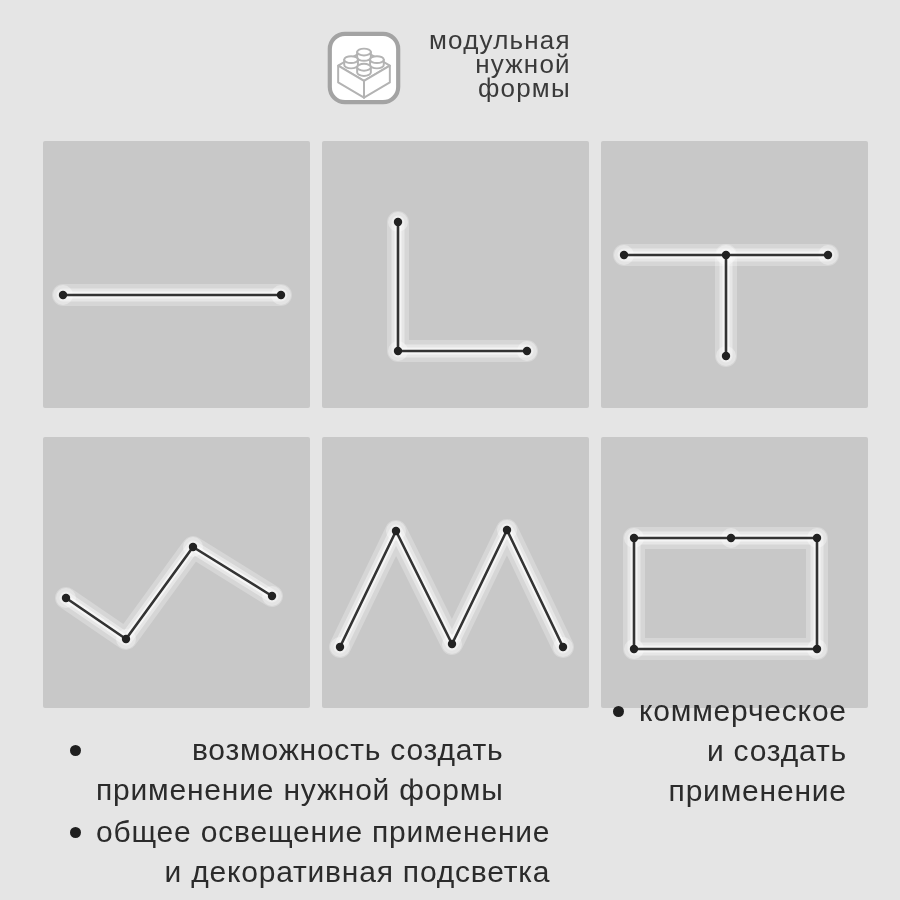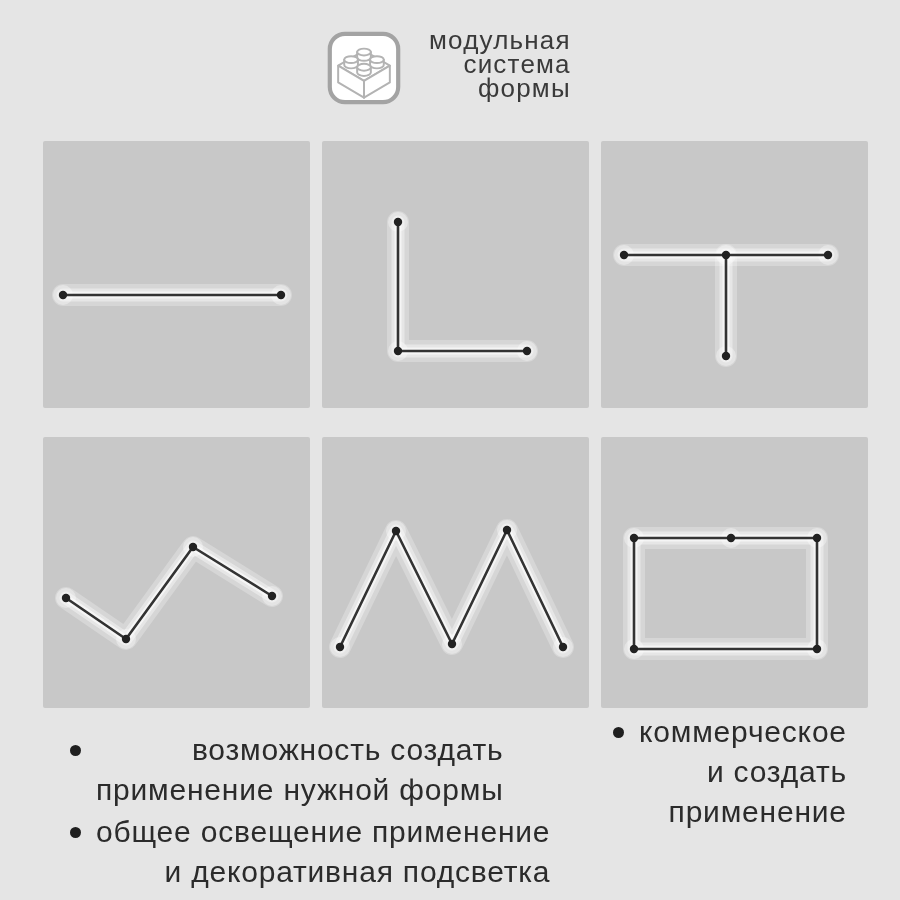--- a/index.html
+++ b/index.html
@@ -60,21 +60,21 @@
     position: absolute;
     margin: 8px;
     padding: 0;
     list-style: none;
     color: #2b2b2b;
     font-size: 30px;
     line-height: 40px;
     letter-spacing: 0.8px;
   }
   .features-left  { left: 62px;  top: 722px; }
-  .features-right { left: 605px; top: 704px; }
+  .features-right { left: 605px; top: 683px; }
   .feature {
     display: flex;
     align-items: flex-start;
     margin-bottom: 2px;
   }
   .bullet {
     flex: 0 0 auto;
     width: 11px;
     height: 11px;
     border-radius: 50%;
@@ -101,21 +101,21 @@
         <path d="M58 39 L58 46 A9 4.5 0 0 0 76 46 L76 39"></path>
         <ellipse cx="67" cy="39" rx="9" ry="4.5"></ellipse>
         <path d="M41 49 L41 56 A9 4.5 0 0 0 59 56 L59 49"></path>
         <ellipse cx="50" cy="49" rx="9" ry="4.5"></ellipse>
       </g>
     </svg>
   </div>
 
   <div class="header-title">
     <div>модульная</div>
-    <div>система</div>
+    <div>нужной</div>
     <div>формы</div>
   </div>
 
   <div class="grid">
       <div class="panel">
         <svg viewBox="0 0 267 267" preserveAspectRatio="xMidYMid meet">
           <polyline points="20,154 238,154" fill="none" stroke="#ffffff" stroke-width="22" stroke-opacity="0.25" stroke-linecap="round" stroke-linejoin="round"></polyline>
           <polyline points="20,154 238,154" fill="none" stroke="#ffffff" stroke-width="13" stroke-opacity="0.4" stroke-linecap="round" stroke-linejoin="round"></polyline>
           <polyline points="20,154 238,154" fill="none" stroke="#ffffff" stroke-width="7" stroke-opacity="0.6" stroke-linecap="round" stroke-linejoin="round"></polyline>
           <circle cx="20" cy="154" r="10" fill="#ffffff" fill-opacity="0.35"></circle>

